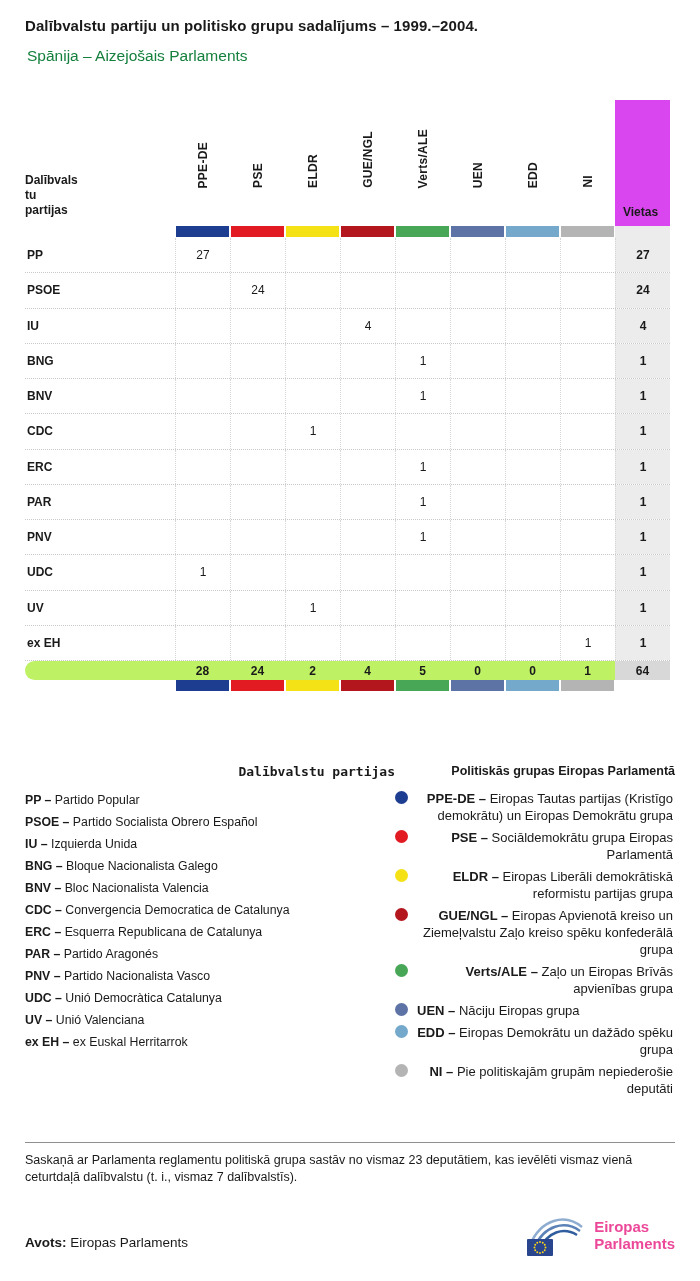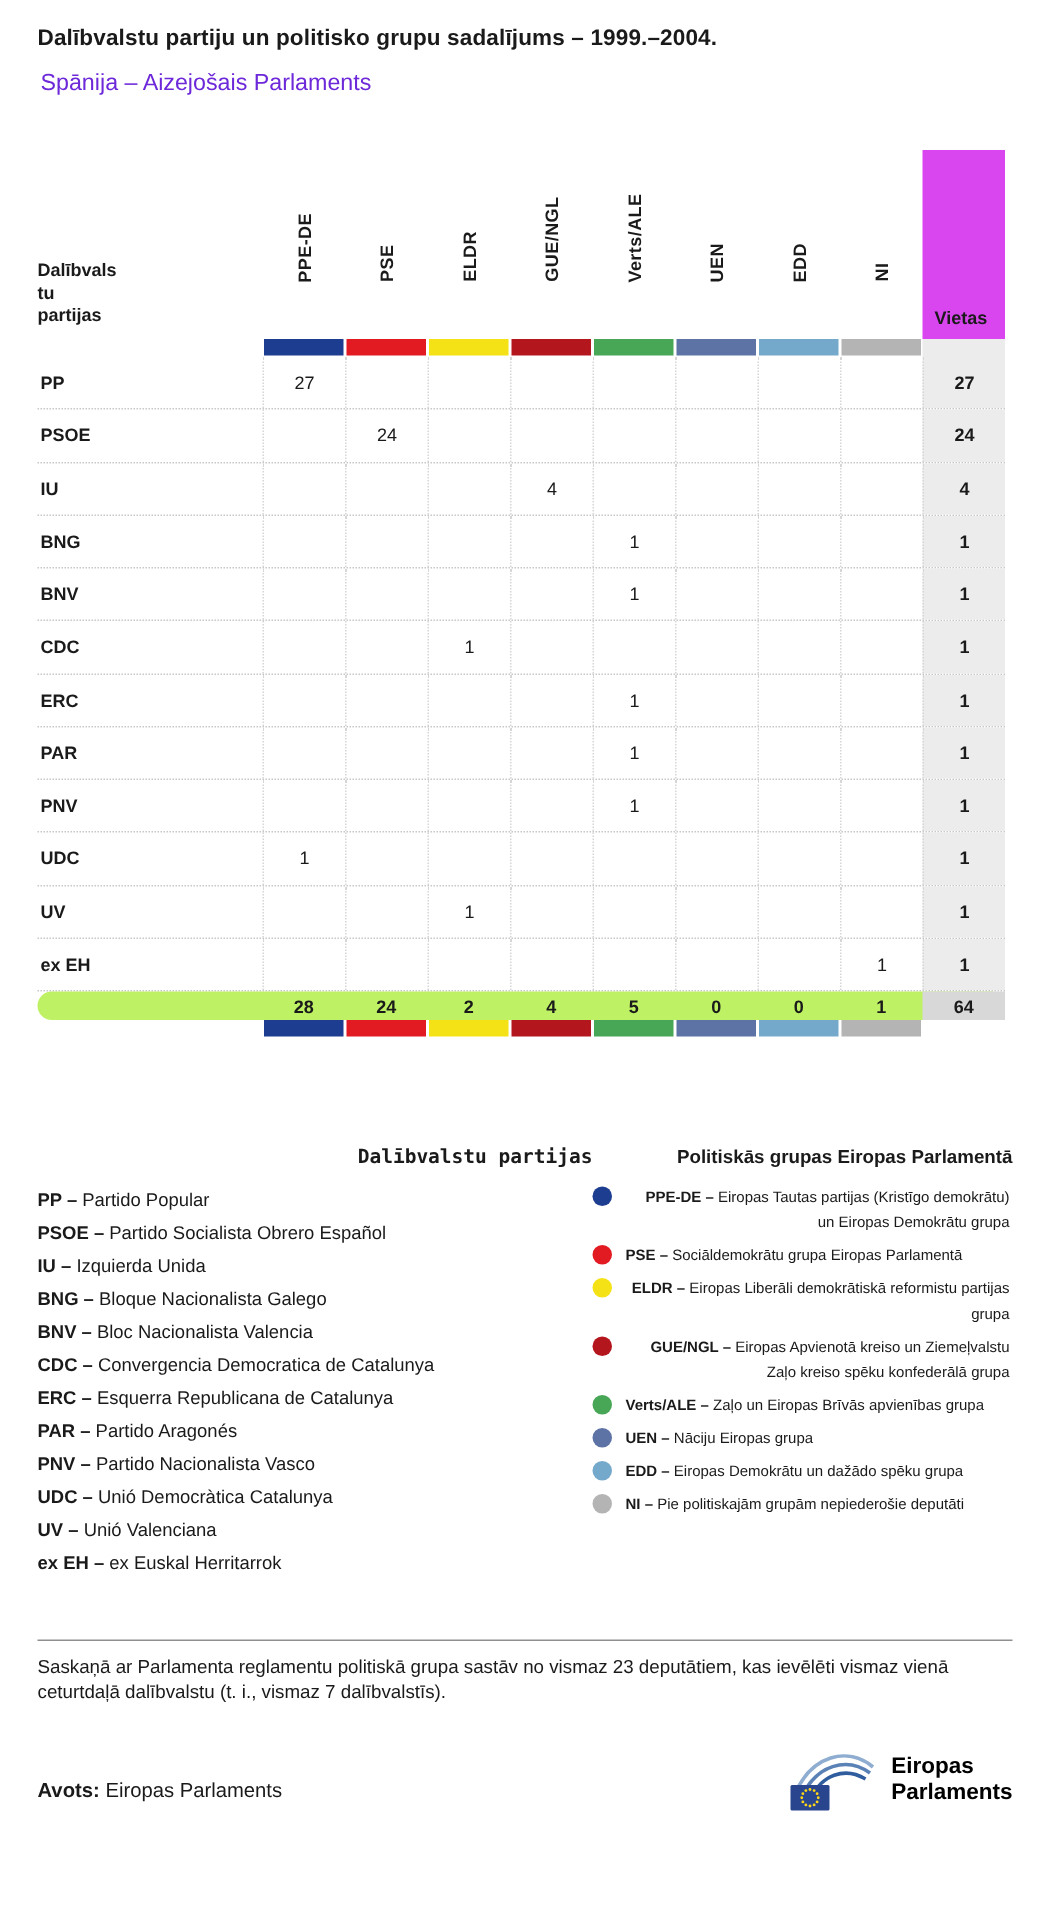--- a/index.html
+++ b/index.html
@@ -4,21 +4,21 @@
 <style>
   * { margin:0; padding:0; box-sizing:border-box; }
   html,body { background:#fff; }
   body {
     width:700px; height:1281px; overflow:hidden; position:relative;
     font-family:"Liberation Sans", sans-serif; color:#1a1a1a;
   }
   .page { padding:16px 25px 0 25px; }
 
   .title { font-size:15px; font-weight:700; letter-spacing:.1px; line-height:20px; }
-  .subtitle { font-size:15.5px; font-weight:400; color:#6d28d9; margin-top:10px; line-height:20px; padding-left:2px; }
+  .subtitle { font-size:15.5px; font-weight:400; color:#15803d; margin-top:10px; line-height:20px; padding-left:2px; }
 
   
   .table { margin-top:34px; width:645px; font-size:12px; }
   .t-row { display:grid; grid-template-columns:150px repeat(8,55px) 55px; }
   .head-row { height:126px; }
   .corner-cell { display:flex; align-items:flex-end; padding-bottom:8px; font-weight:700; white-space:pre-line; line-height:15px; }
   .group-head { display:flex; align-items:flex-end; justify-content:center; padding-bottom:38px; }
   .group-head span { writing-mode:vertical-rl; transform:rotate(180deg); font-weight:700; letter-spacing:.3px; }
   .seats-head { background:#d946ef; display:flex; align-items:flex-end; padding:0 0 7px 8px; font-weight:700; }
   .bar-row { height:12px; }
@@ -34,31 +34,31 @@
   .tot-seats { background:#d8d8d8; }
 
   
   .legends { display:flex; margin-top:72px; }
   .legend-parties { flex:0 0 370px; }
   .legend-groups { flex:1;text-align:right; }
   .pl-title { font-family:"DejaVu Sans Mono", monospace; font-size:13px; font-weight:700; margin-bottom:10px;text-align:right; }
   .gl-title { font-size:12.5px; font-weight:700; margin-bottom:12px; }
   ul { list-style:none; }
   .pl-item { font-size:12.3px; line-height:22px; }
-  .gl-item { display:flex; align-items:flex-start; font-size:10px; line-height:17px; margin-bottom:5px; }
+  .gl-item { display:flex; align-items:flex-start; font-size:13px; line-height:17px; margin-bottom:5px; }
   .dot { width:13px; height:13px; border-radius:50%; flex:0 0 13px; margin:1px 9px 0 0; }
   .gl-text { display:block; max-width:256px; }
 
   
   .divider { border-top:1px solid #8f8f8f; margin-top:40px; }
   .footnote { margin-top:9px; font-size:12.5px; line-height:17px; color:#1a1a1a; }
   .footer { margin-top:26px; display:flex; justify-content:space-between; align-items:flex-end; }
   .source { font-size:13.5px; padding-bottom:8px; }
   .logo { display:flex; align-items:center; gap:9px; }
-  .logo-text { font-size:15px; font-weight:700; color:#000000; line-height:17px; }
+  .logo-text { font-size:15px; font-weight:700; color:#ec4899; line-height:17px; }
 </style>
 </head>
 <body>
 
 <div class="page">
 
   <h1 class="title">Dalībvalstu partiju un politisko grupu sadalījums – 1999.–2004.</h1>
   <h2 class="subtitle">Spānija – Aizejošais Parlaments</h2>
 
   <div class="table" id="seats-table">

